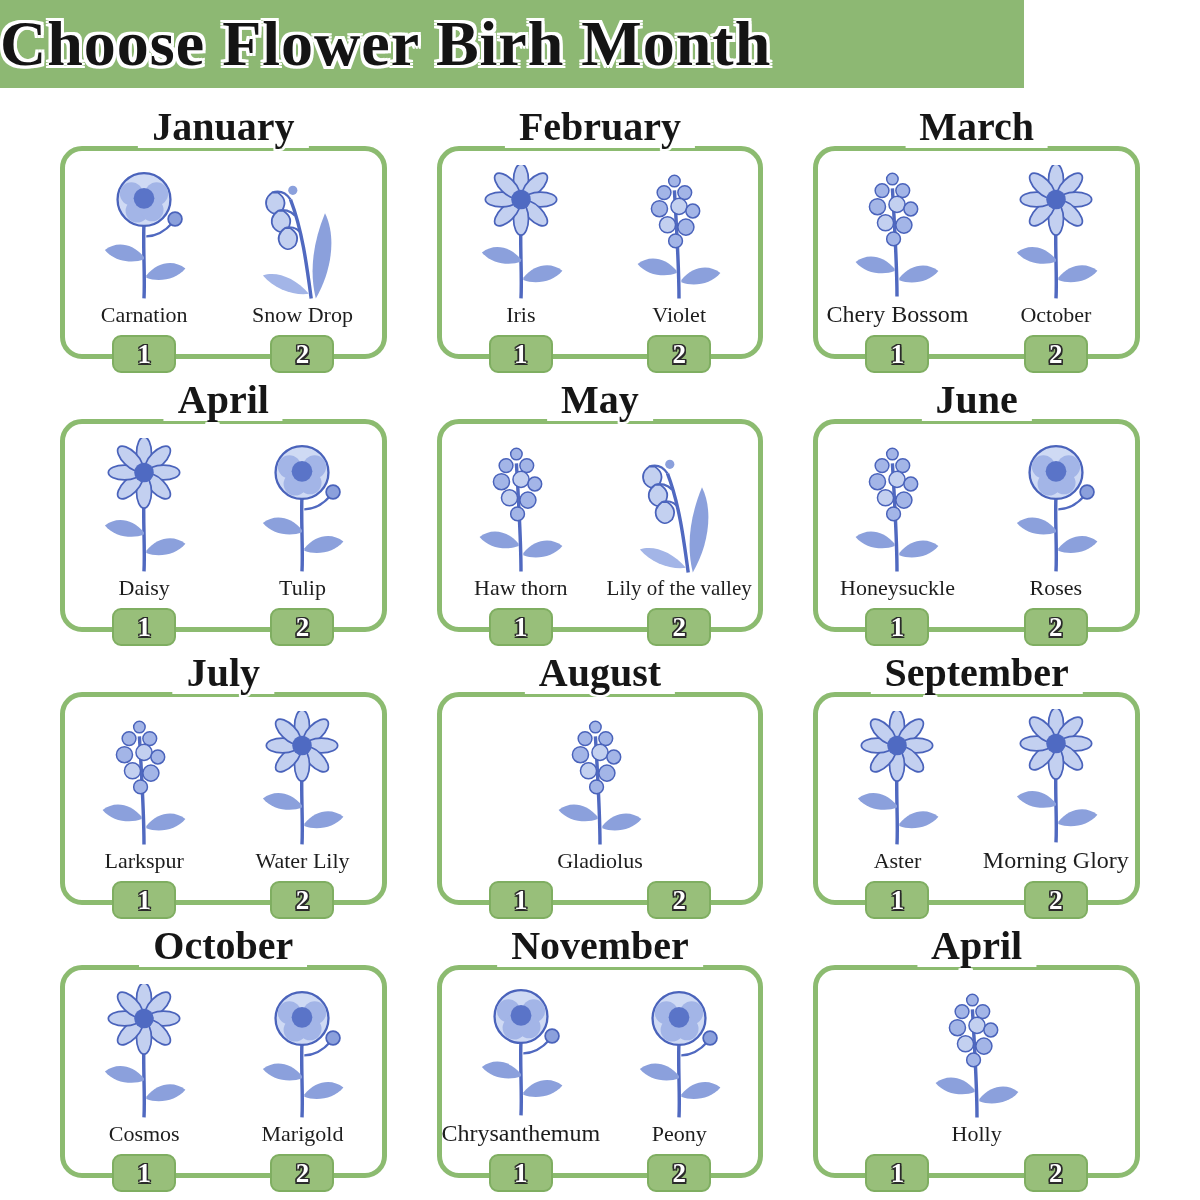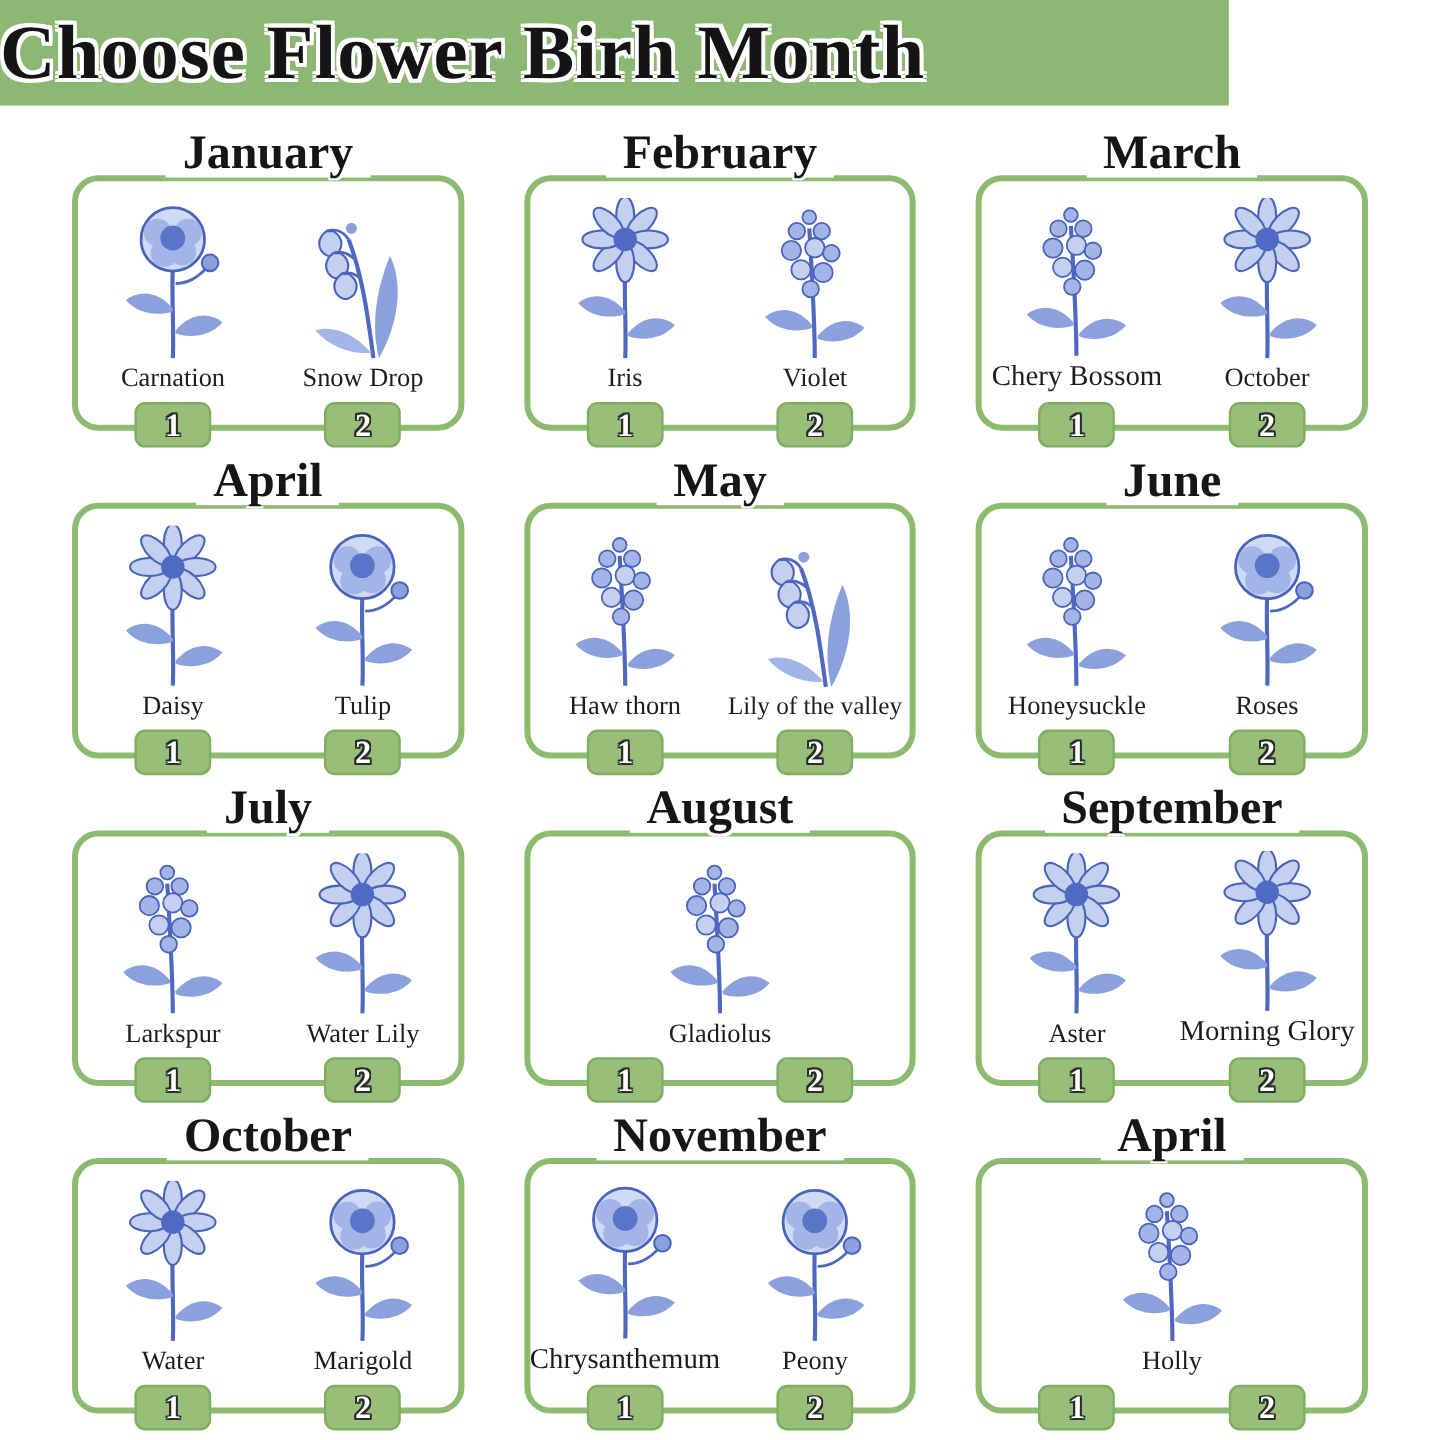--- a/index.html
+++ b/index.html
@@ -305,21 +305,21 @@
     </div>
   </section>
 
   <section class="cell">
     <h2 class="month-title">October</h2>
     <div class="card">
       <div class="fcol">
         <svg class="fart" viewBox="0 0 100 120">
             <use href="#flower-star"></use>
           </svg>
-        <div class="fname">Water</div>
+        <div class="fname">Cosmos</div>
       </div>
       <div class="fcol">
         <svg class="fart" viewBox="0 0 100 120">
             <use href="#flower-round"></use>
           </svg>
         <div class="fname">Marigold</div>
       </div>
       <div class="badge b1">1</div>
       <div class="badge b2">2</div>
     </div>

